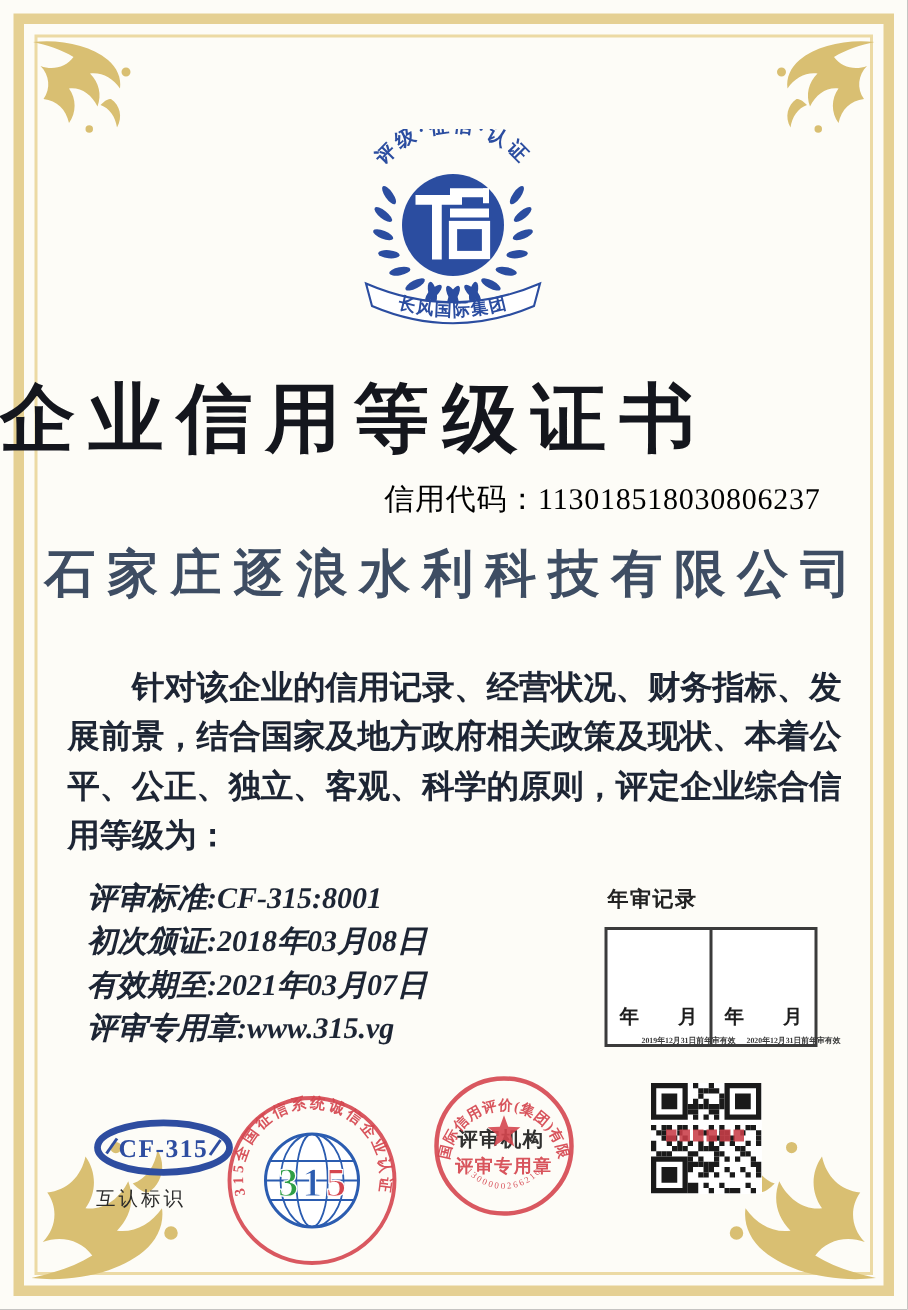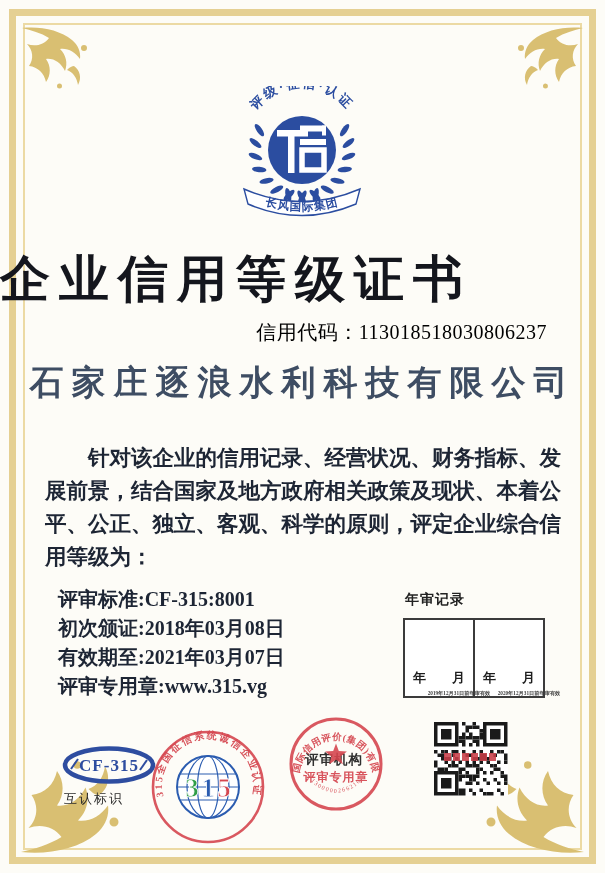--- a/index.html
+++ b/index.html
@@ -15,21 +15,21 @@
   
   .title{left:0;right:1px;top:246px;text-align:left;font-size:50px;font-weight:bold;
          letter-spacing:9px;color:#14161d;}
   .code{right:58px;top:319px;font-size:20px;font-weight:normal;color:#000000;letter-spacing:.5px;}
   .company{left:0;right:0;top:360px;text-align:center;font-size:34px;font-weight:bold;
            letter-spacing:8px;color:#3e4d63;font-family:"Liberation Sans","DejaVu Sans",sans-serif;}
   .bodytext{left:45px;right:44px;top:420px;font-size:21.5px;font-weight:bold;color:#1d2534;
             line-height:33px;text-align:justify;text-indent:2em;margin-top:22px;}
   .grade{left:0;right:0;top:518px;text-align:center;font-size:47px;font-weight:bold;
          color:#d8424d;letter-spacing:8px;}
-  .details{left:58px;top:585px;font-size:20px;font-weight:bold;color:#1d2534;line-height:29px;}
+  .details{left:58px;top:585px;font-size:20px;font-weight:bold;color:#1d2534;line-height:29px;font-style:italic;}
   
   .annual{left:403px;top:591px;width:142px;color:#222;}
   .annual-title{font-size:14px;font-weight:bold;letter-spacing:1px;margin:0 0 9px 2px;}
   .annual-box{display:flex;height:76px;border:2px solid #3b3b3b;background:#fff;}
   .acell{flex:1;position:relative;}
   .acell + .acell{border-left:2px solid #3b3b3b;}
   .ym{position:absolute;bottom:9px;left:0;right:0;display:flex;justify-content:center;
       gap:26px;font-size:13px;font-weight:bold;color:#1d1d1d;}
   .note{position:absolute;bottom:0;left:0;right:0;text-align:center;line-height:8px;}
   .note span{display:inline-block;font-size:9px;transform:scale(.58);transform-origin:center bottom;

